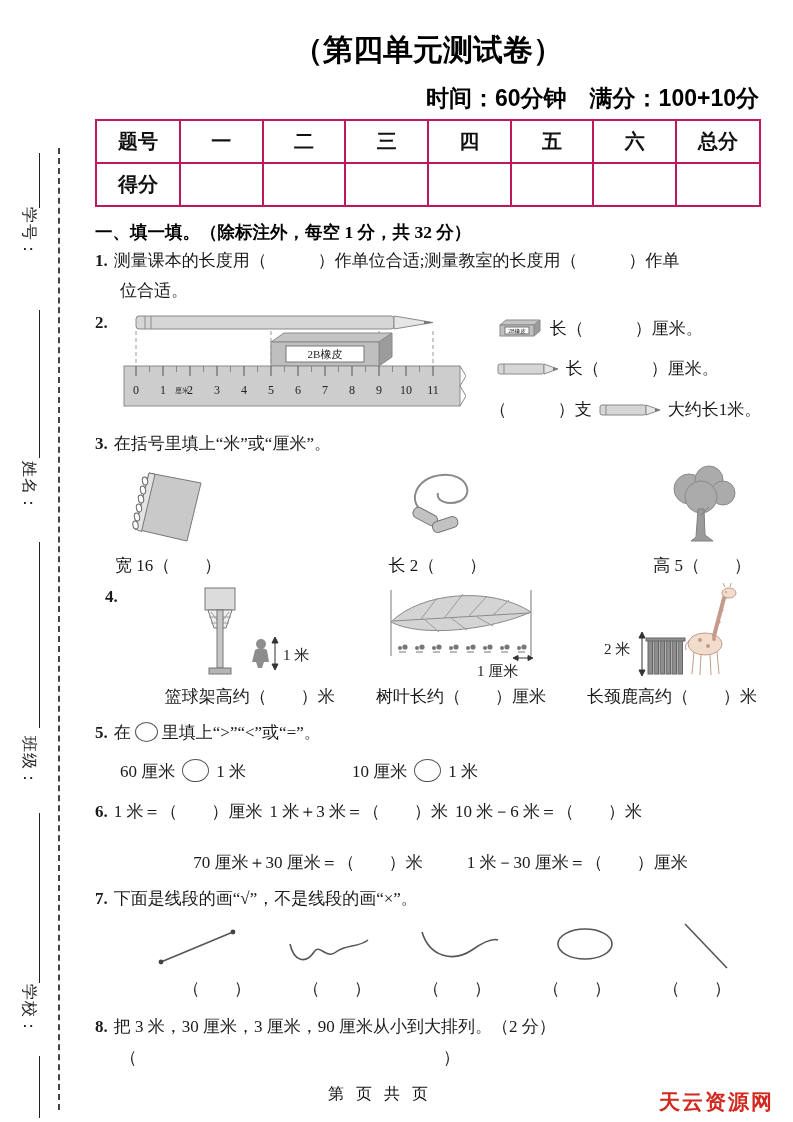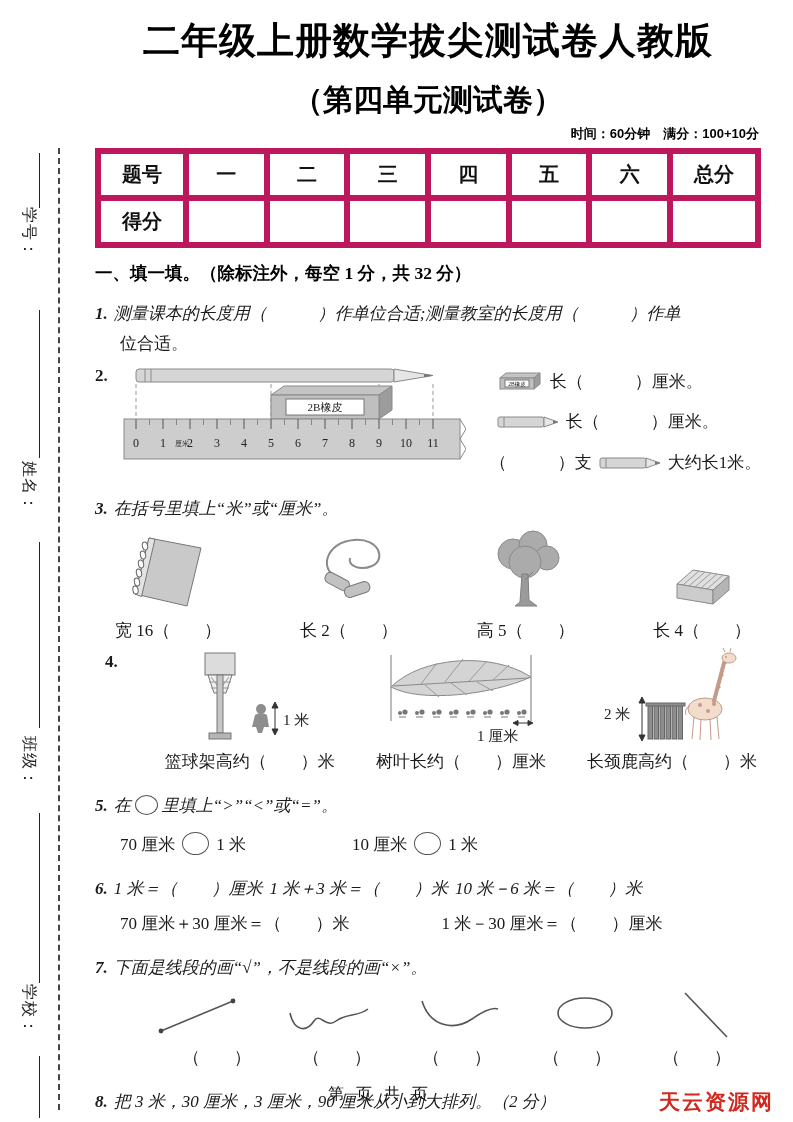--- a/index.html
+++ b/index.html
@@ -20,38 +20,38 @@
   .title{
     font-family:"Liberation Sans", sans-serif;font-weight:bold;
     font-size:37px;text-align:center;letter-spacing:1px;color:#000;
   }
   .subtitle{
     font-family:"Liberation Sans", sans-serif;font-weight:bold;
     font-size:30px;text-align:center;margin-top:14px;color:#000;
   }
   .info-line{
     font-family:"Liberation Sans", sans-serif;font-weight:bold;
-    font-size:13px;text-align:right;margin-top:4px;padding-right:2px;color:#000;
+    font-size:23px;text-align:right;margin-top:12px;padding-right:2px;color:#000;
   }
   table.score{
     border-collapse:collapse;width:100%;margin-top:5px;table-layout:fixed;
     font-family:"Liberation Sans", sans-serif;
   }
   table.score td{
-    border:6px solid #be185d;height:39px;text-align:center;
+    border:2px solid #be185d;height:39px;text-align:center;
     font-size:20px;font-weight:bold;color:#111;
   }
   table.score td.first{width:80px;}
   table.score td.last{width:80px;}
   .sec-heading{
     font-weight:bold;font-size:17.5px;margin-top:13px;color:#000;
   }
   .q{font-size:17px;line-height:1.75;}
   .q .num{font-weight:bold;padding-right:6px;}
-  .q-line{padding-left:25px;text-indent:-25px;margin-top:14px;font-style:italic;}
+  .q-line{padding-left:25px;text-indent:-25px;margin-top:2px;}
   .q-cont{padding-left:25px;}
   .row{display:flex;align-items:center;}
   
   .q2-wrap{display:flex;margin-top:2px;}
   .q2-left{display:flex;align-items:flex-start;}
   .q2-right{margin-left:24px;display:flex;flex-direction:column;justify-content:space-between;padding:6px 0 2px 0;}
   .q2-right .row{margin-bottom:11px;white-space:nowrap;}
   .q2-right .row:last-child{margin-bottom:0;}
   .icon-gap{margin:0 6px;}
   
@@ -64,21 +64,21 @@
     display:inline-block;width:25px;height:21px;border:1.4px solid #555;
     border-radius:50%;vertical-align:-5px;margin:0 7px;
   }
   .cmp-circle.small{width:21px;height:18px;vertical-align:-4px;margin:0 4px;}
   .q5-row{display:flex;padding-left:25px;margin-top:9px;white-space:nowrap;}
   .q5-row .cell{flex:0 0 auto;}
   .q5-row .c1{width:232px;}
   .q5-row .c2{width:238px;}
   
   .q6-l1{display:flex;gap:32px;white-space:nowrap;}
-  .q6-l2{display:flex;gap:92px;white-space:nowrap;padding-left:25px;margin-top:6px;}
+  .q6-l2{display:flex;gap:44px;white-space:nowrap;padding-left:25px;margin-top:22px;justify-content:center;}
   
   .q7-figs{display:flex;align-items:center;padding:6px 18px 0 58px;justify-content:space-between;}
   .q7-parens{display:flex;padding:2px 30px 0 88px;justify-content:space-between;font-size:17px;}
   
   .footer-page{
     position:absolute;left:80px;top:1084px;width:600px;text-align:center;
     font-size:16px;letter-spacing:4px;color:#111;
   }
   .watermark{
     position:absolute;right:19px;top:1088px;
@@ -98,21 +98,20 @@
 <div class="side-line" style="top:310px;height:148px;"></div>
 <div class="side-label" style="top:476px;">姓名：</div>
 <div class="side-line" style="top:542px;height:186px;"></div>
 <div class="side-label" style="top:751px;">班级：</div>
 <div class="side-line" style="top:813px;height:170px;"></div>
 <div class="side-label" style="top:999px;">学校：</div>
 <div class="side-line" style="top:1056px;height:62px;"></div>
 
 <div class="main">
 
-  <div class="title">二年级上册数学拔尖测试卷人教版</div>
   <div class="subtitle">（第四单元测试卷）</div>
   <div class="info-line">时间：60分钟　满分：100+10分</div>
 
   <table class="score">
     <tbody>
         <tr>
       <td class="first">题号</td>
       <td>一</td>
       <td>二</td>
       <td>三</td>
@@ -280,35 +279,20 @@
             <circle cx="26" cy="26" r="15"></circle>
               <circle cx="46" cy="17" r="14"></circle>
             <circle cx="60" cy="30" r="12"></circle>
               <circle cx="38" cy="34" r="16"></circle>
           </g>
           <path d="M35,46 L33,74 L28,78 L50,78 L42,72 L41,46 Z" fill="#9a9a9a" stroke="#808080"></path>
           <line x1="38" y1="52" x2="46" y2="44" stroke="#808080"></line>
         </svg>
         <div class="fig-cap">高 5（　　）</div>
       </div>
-      <div class="fig-col">
-        <svg width="66" height="50" viewBox="0 0 66 50">
-          <polygon points="8,22 24,8 60,14 44,28" fill="#e0e0e0" stroke="#8a8a8a"></polygon>
-          <polygon points="8,22 44,28 44,42 8,36" fill="#cccccc" stroke="#8a8a8a"></polygon>
-          <polygon points="44,28 60,14 60,28 44,42" fill="#b5b5b5" stroke="#8a8a8a"></polygon>
-          <g stroke="#9a9a9a">
-            <line x1="30" y1="9" x2="14" y2="23"></line>
-              <line x1="36" y1="10" x2="20" y2="24"></line>
-            <line x1="42" y1="11" x2="26" y2="25"></line>
-              <line x1="48" y1="12" x2="32" y2="26"></line>
-            <line x1="54" y1="13" x2="38" y2="27"></line>
-          </g>
-        </svg>
-        <div class="fig-cap">长 4（　　）</div>
-      </div>
     </div>
   </div>
 
   <div class="q">
     <div class="q4-row">
       <span class="num" style="align-self:flex-start;">4.</span>
       <div class="fig-col">
         <svg width="150" height="92" viewBox="0 0 150 92">
           <rect x="30" y="2" width="30" height="22" fill="#dcdcdc" stroke="#777"></rect>
           <polygon points="33,24 57,24 51,42 39,42" fill="#eee" stroke="#777"></polygon>
@@ -440,21 +424,21 @@
         <div class="fig-cap">长颈鹿高约（　　）米</div>
       </div>
     </div>
   </div>
 
   <div class="q" style="margin-top:6px;">
     <div class="q-line">
       <span class="num">5.</span><span>在</span><span class="cmp-circle small"></span><span>里填上“&gt;”“&lt;”或“=”。</span>
     </div>
     <div class="q5-row">
-      <span class="cell c1"><span>70 厘米</span><span class="cmp-circle"></span><span>1 米</span></span>
+      <span class="cell c1"><span>60 厘米</span><span class="cmp-circle"></span><span>1 米</span></span>
       <span class="cell"><span>10 厘米</span><span class="cmp-circle"></span><span>1 米</span></span>
     </div>
   </div>
 
   <div class="q" style="margin-top:10px;">
     <div class="q-line q6-l1">
       <span style="white-space:nowrap;"><span class="num">6.</span><span>1 米＝（　　）厘米</span></span>
       <span>1 米＋3 米＝（　　）米</span>
       <span>10 米－6 米＝（　　）米</span>
     </div>

